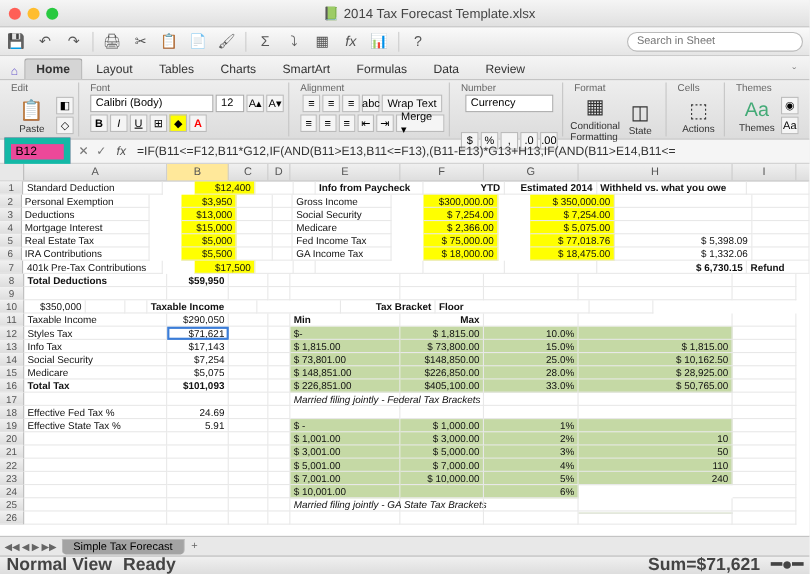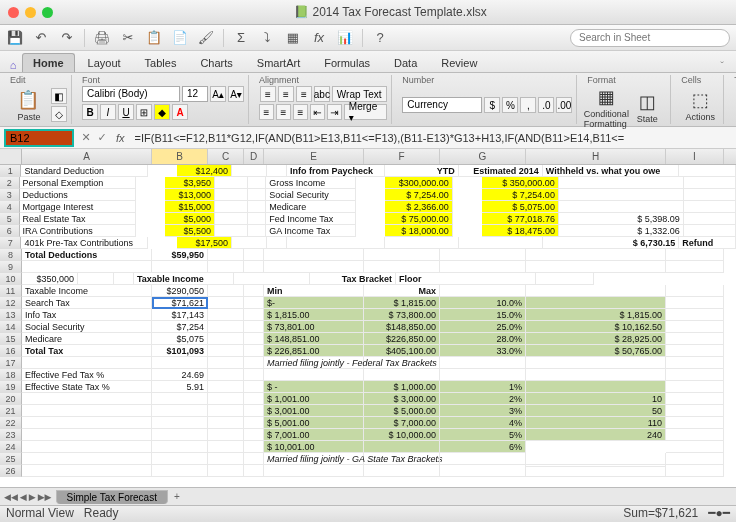--- a/index.html
+++ b/index.html
@@ -26,21 +26,21 @@
 .ribbon { height: 54px; background: linear-gradient(#eee,#dcdcdc); display: flex; padding: 2px 6px; gap: 6px; border-bottom: 1px solid #bbb; font-size: 9px; }
 .rgroup { display: flex; flex-direction: column; border-right: 1px solid #c5c5c5; padding: 0 4px; }
 .rgroup .lbl { color: #666; font-size: 9px; text-align: left; margin-bottom: 1px; }
 .rgroup .ctrls { display: flex; gap: 3px; align-items: center; flex: 1; }
 .fontsel { border: 1px solid #aaa; background: #fff; padding: 1px 4px; font-size: 10px; height: 16px; }
 .smbtn { width: 16px; height: 16px; border: 1px solid #bbb; background: #f5f5f5; display: inline-flex; align-items: center; justify-content: center; font-size: 10px; }
 .bigbtn { width: 38px; display: flex; flex-direction: column; align-items: center; gap: 1px; font-size: 9px; color: #333; }
 .bigbtn .ic { font-size: 18px; }
 
 .fbar { height: 22px; background: #f5f5f5; display: flex; align-items: center; border-bottom: 1px solid #ccc; font-size: 11px; }
-.namebox { width: 70px; border: 2px solid #14b8a6; background: #c2410c; padding: 1px 4px; margin: 0 4px; }
+.namebox { width: 60px; border: 6px solid #14b8a6; background: #ec4899; padding: 1px 4px; margin: 0 4px; }
 .fbar .fx { margin: 0 6px; font-style: italic; color: #555; }
 .formula { flex: 1; padding: 1px 4px; white-space: nowrap; overflow: hidden; color: #333; }
 .fbtn { width: 16px; text-align: center; color: #777; }
 
 .sheet { position: relative; background: #fff; height: 338px; overflow: hidden; }
 .colhdrs { display: flex; height: 16px; background: linear-gradient(#f0f0f0,#dedede); border-bottom: 1px solid #bbb; }
 .corner { width: 22px; border-right: 1px solid #bbb; background: #e8e8e8; }
 .ch { border-right: 1px solid #ccc; text-align: center; font-size: 10px; color: #555; line-height: 16px; }
 .ch.B { background: #ffe89a; }
 .rows { }
@@ -57,21 +57,21 @@
 .wA { width: 130px; } .wB { width: 56px; } .wC { width: 36px; }
 .wD { width: 20px; } .wE { width: 100px; } .wF { width: 76px; }
 .wG { width: 86px; } .wH { width: 140px; } .wI { width: 58px; }
 
 .sheettabs { height: 18px; background: #e8e8e8; display: flex; align-items: center; border-top: 1px solid #bbb; font-size: 10px; }
 .nav { display: flex; gap: 2px; padding: 0 4px; }
 .nav span { color: #666; font-size: 9px; }
 .stab { background: #a3a3a3; border: 1px solid #bbb; border-bottom: none; padding: 1px 10px; border-radius: 0 0 4px 4px; text-align: center; }
 .addtab { padding: 0 6px; color: #666; }
 
-.status { height: 18px; background: linear-gradient(#f0f0f0,#dcdcdc); display: flex; align-items: flex-start; font-size: 12px; color: #444; padding: 0 6px; border-top: 1px solid #bbb; gap: 10px; }
+.status { height: 18px; background: linear-gradient(#f0f0f0,#dcdcdc); display: flex; align-items: flex-end; font-size: 16px; color: #444; padding: 0 6px; border-top: 1px solid #bbb; gap: 10px; font-weight: bold; }
 .status .spacer { flex: 1; }
 </style>
 </head>
 <body>
 
 <div class="titlebar">
   <div class="traffic">
     <div class="tl red"></div>
     <div class="tl ylw"></div>
     <div class="tl grn"></div>
@@ -128,21 +128,21 @@
       <div style="display:flex;flex-direction:column;gap:2px">
         <span class="smbtn">◧</span>
         <span class="smbtn">◇</span>
       </div>
     </div>
   </div>
   <div class="rgroup">
     <div class="lbl">Font</div>
     <div class="ctrls" style="flex-direction:column;align-items:flex-start;gap:2px">
       <div style="display:flex;gap:2px">
-        <div class="fontsel" style="width:98px">Calibri (Body)</div>
+        <div class="fontsel" style="width:112px">Calibri (Body)</div>
         <div class="fontsel" style="width:26px">12</div>
         <span class="smbtn">A▴</span>
         <span class="smbtn">A▾</span>
       </div>
       <div style="display:flex;gap:2px">
         <span class="smbtn">
             <b>B</b>
           </span>
         <span class="smbtn">
             <i>I</i>
@@ -173,21 +173,21 @@
         <span class="smbtn">≡</span>
         <span class="smbtn">≡</span>
         <span class="smbtn">⇤</span>
         <span class="smbtn">⇥</span>
         <span class="smbtn" style="width:auto;padding:0 4px">Merge ▾</span>
       </div>
     </div>
   </div>
   <div class="rgroup">
     <div class="lbl">Number</div>
-    <div class="ctrls" style="flex-direction:row;gap:2px">
+    <div class="ctrls" style="flex-direction:column;gap:18px">
       <div class="fontsel" style="width:80px">Currency</div>
       <div style="display:flex;gap:2px">
         <span class="smbtn">$</span>
         <span class="smbtn">%</span>
         <span class="smbtn">,</span>
         <span class="smbtn">.0</span>
         <span class="smbtn">.00</span>
       </div>
     </div>
   </div>
@@ -376,21 +376,21 @@
         <div class="cell wC"></div>
         <div class="cell wD"></div>
         <div class="cell wE b">Min</div>
         <div class="cell wF r b">Max</div>
         <div class="cell wG r"></div>
         <div class="cell wH r"></div>
         <div class="cell wI" style="text-align: left;"></div>
       </div>
       <div class="row">
         <div class="rh">12</div>
-        <div class="cell wA">Search Tax</div>
+        <div class="cell wA">Styles Tax</div>
         <div class="cell wB r sel">$71,621</div>
         <div class="cell wC"></div>
         <div class="cell wD"></div>
         <div class="cell wE bgG">$-</div>
         <div class="cell wF r bgG">$    1,815.00</div>
         <div class="cell wG r bgG">10.0%</div>
         <div class="cell wH r bgG"></div>
         <div class="cell wI" style="text-align: left;"></div>
       </div>
       <div class="row">

